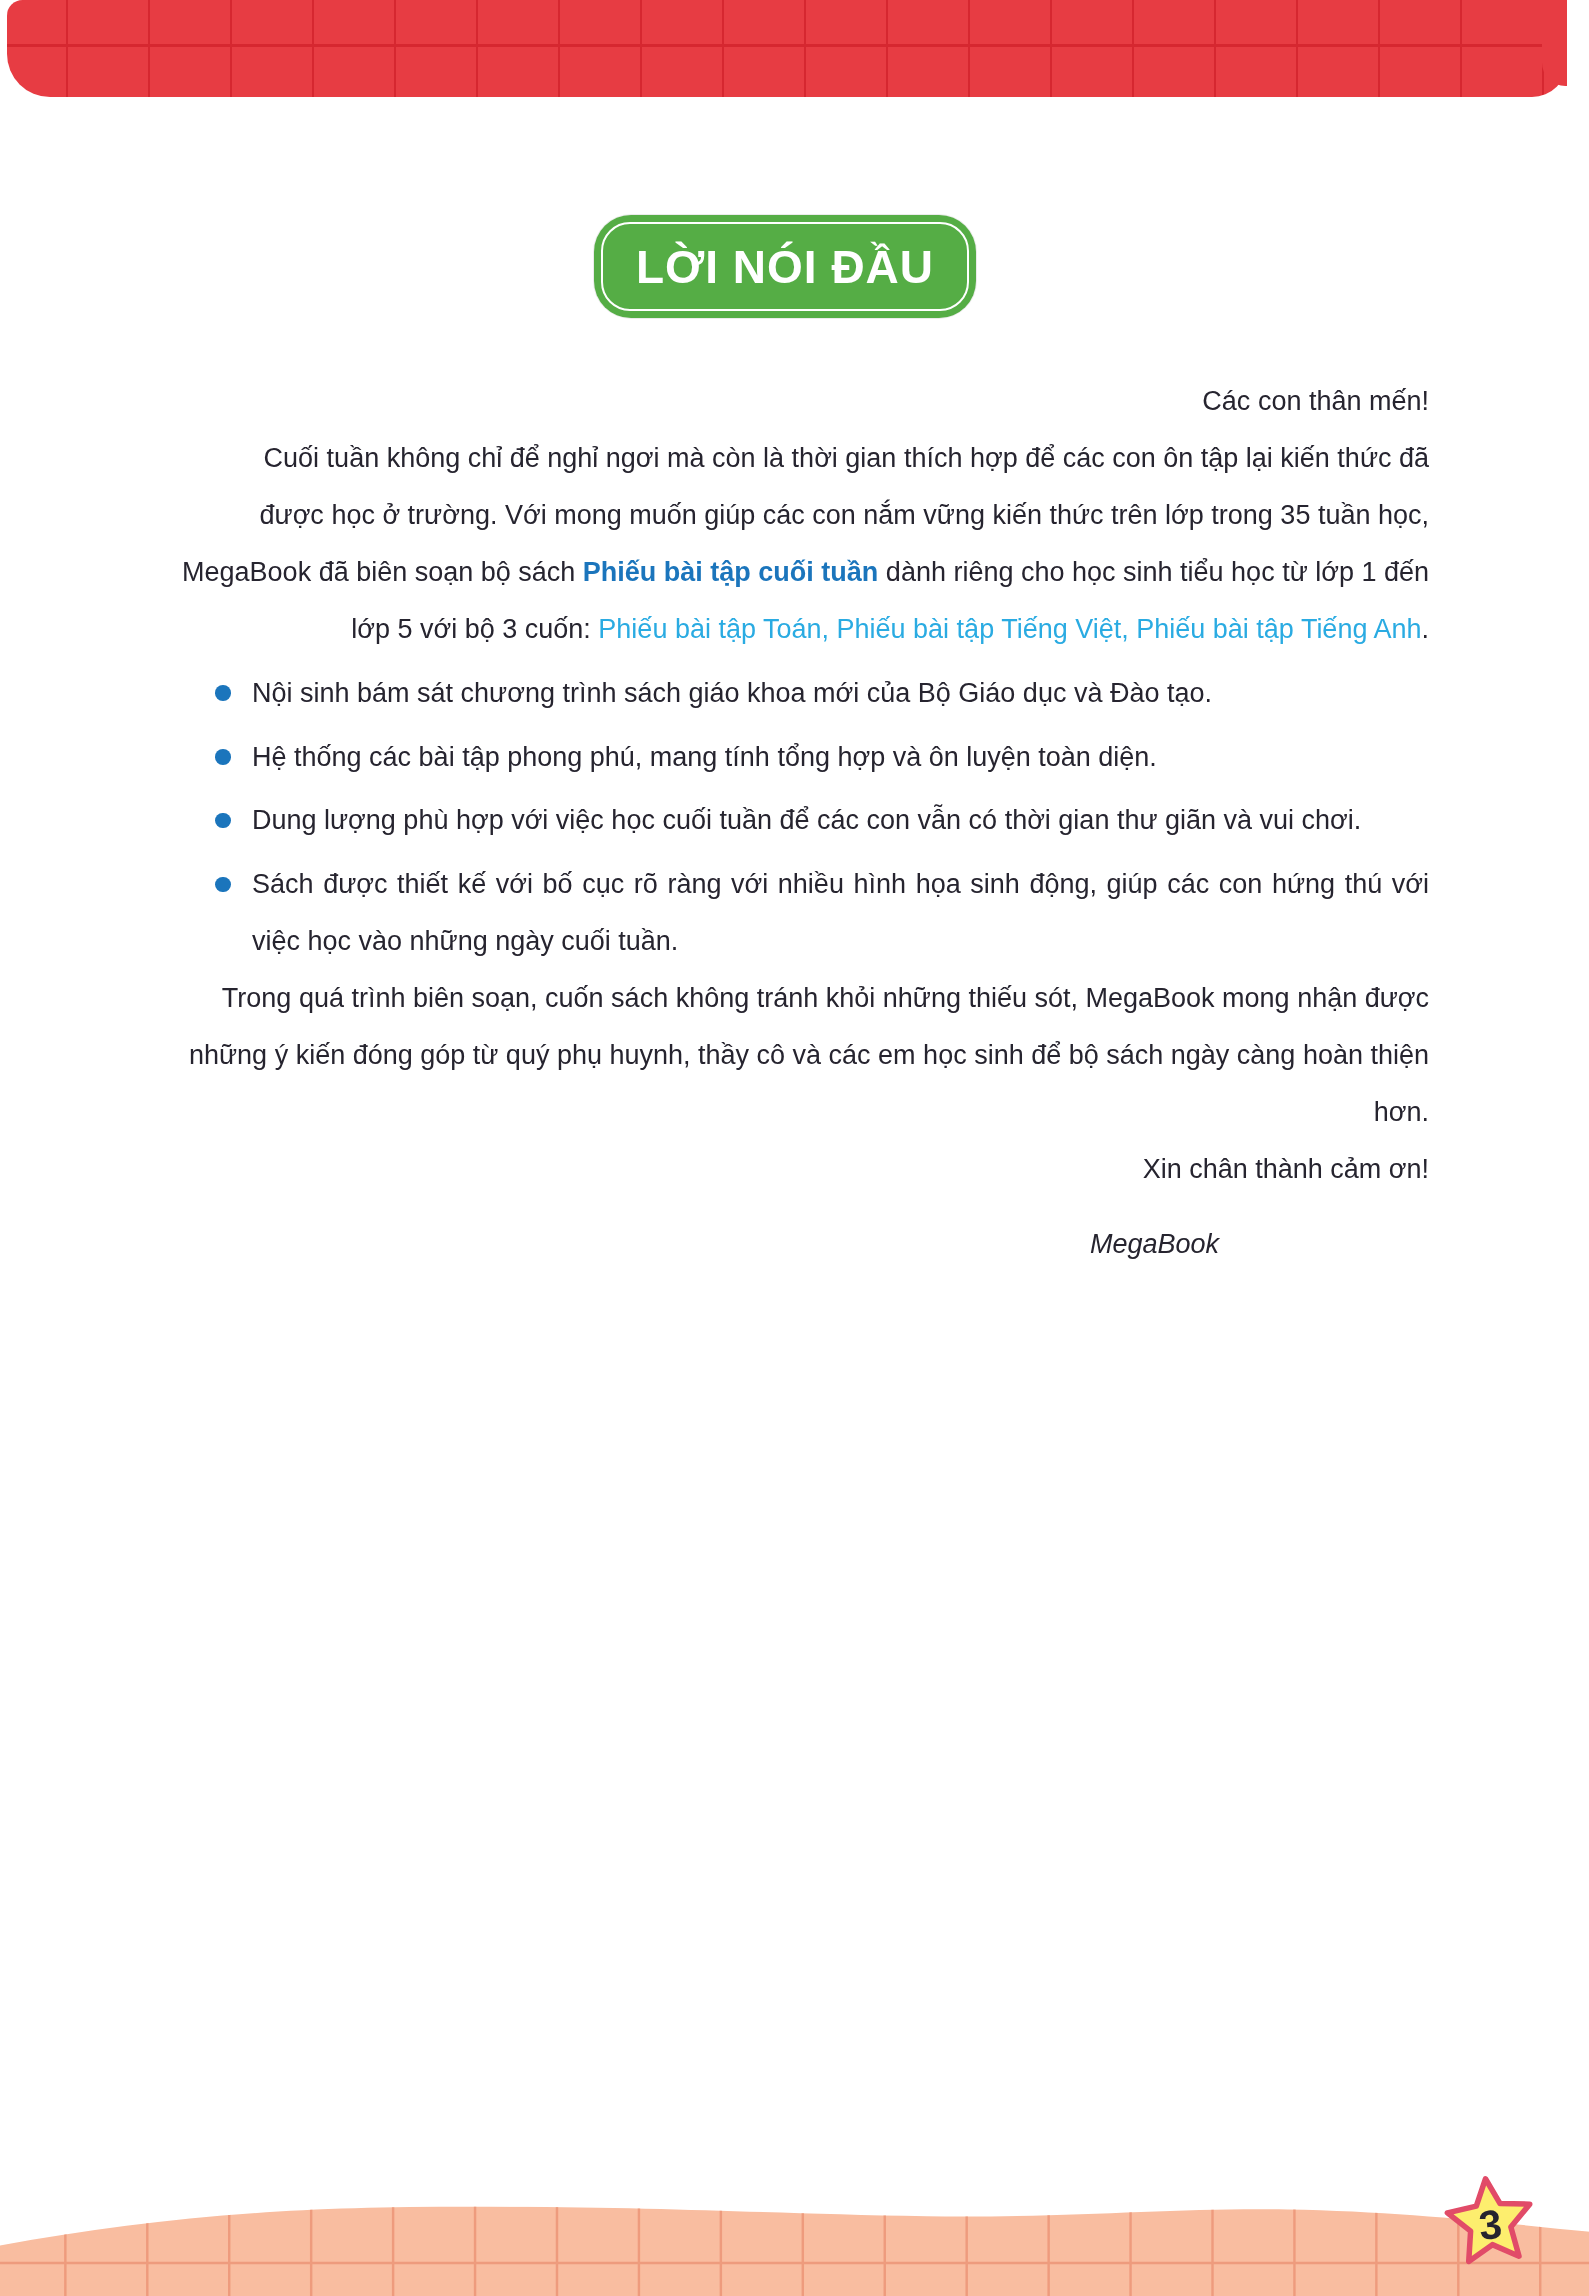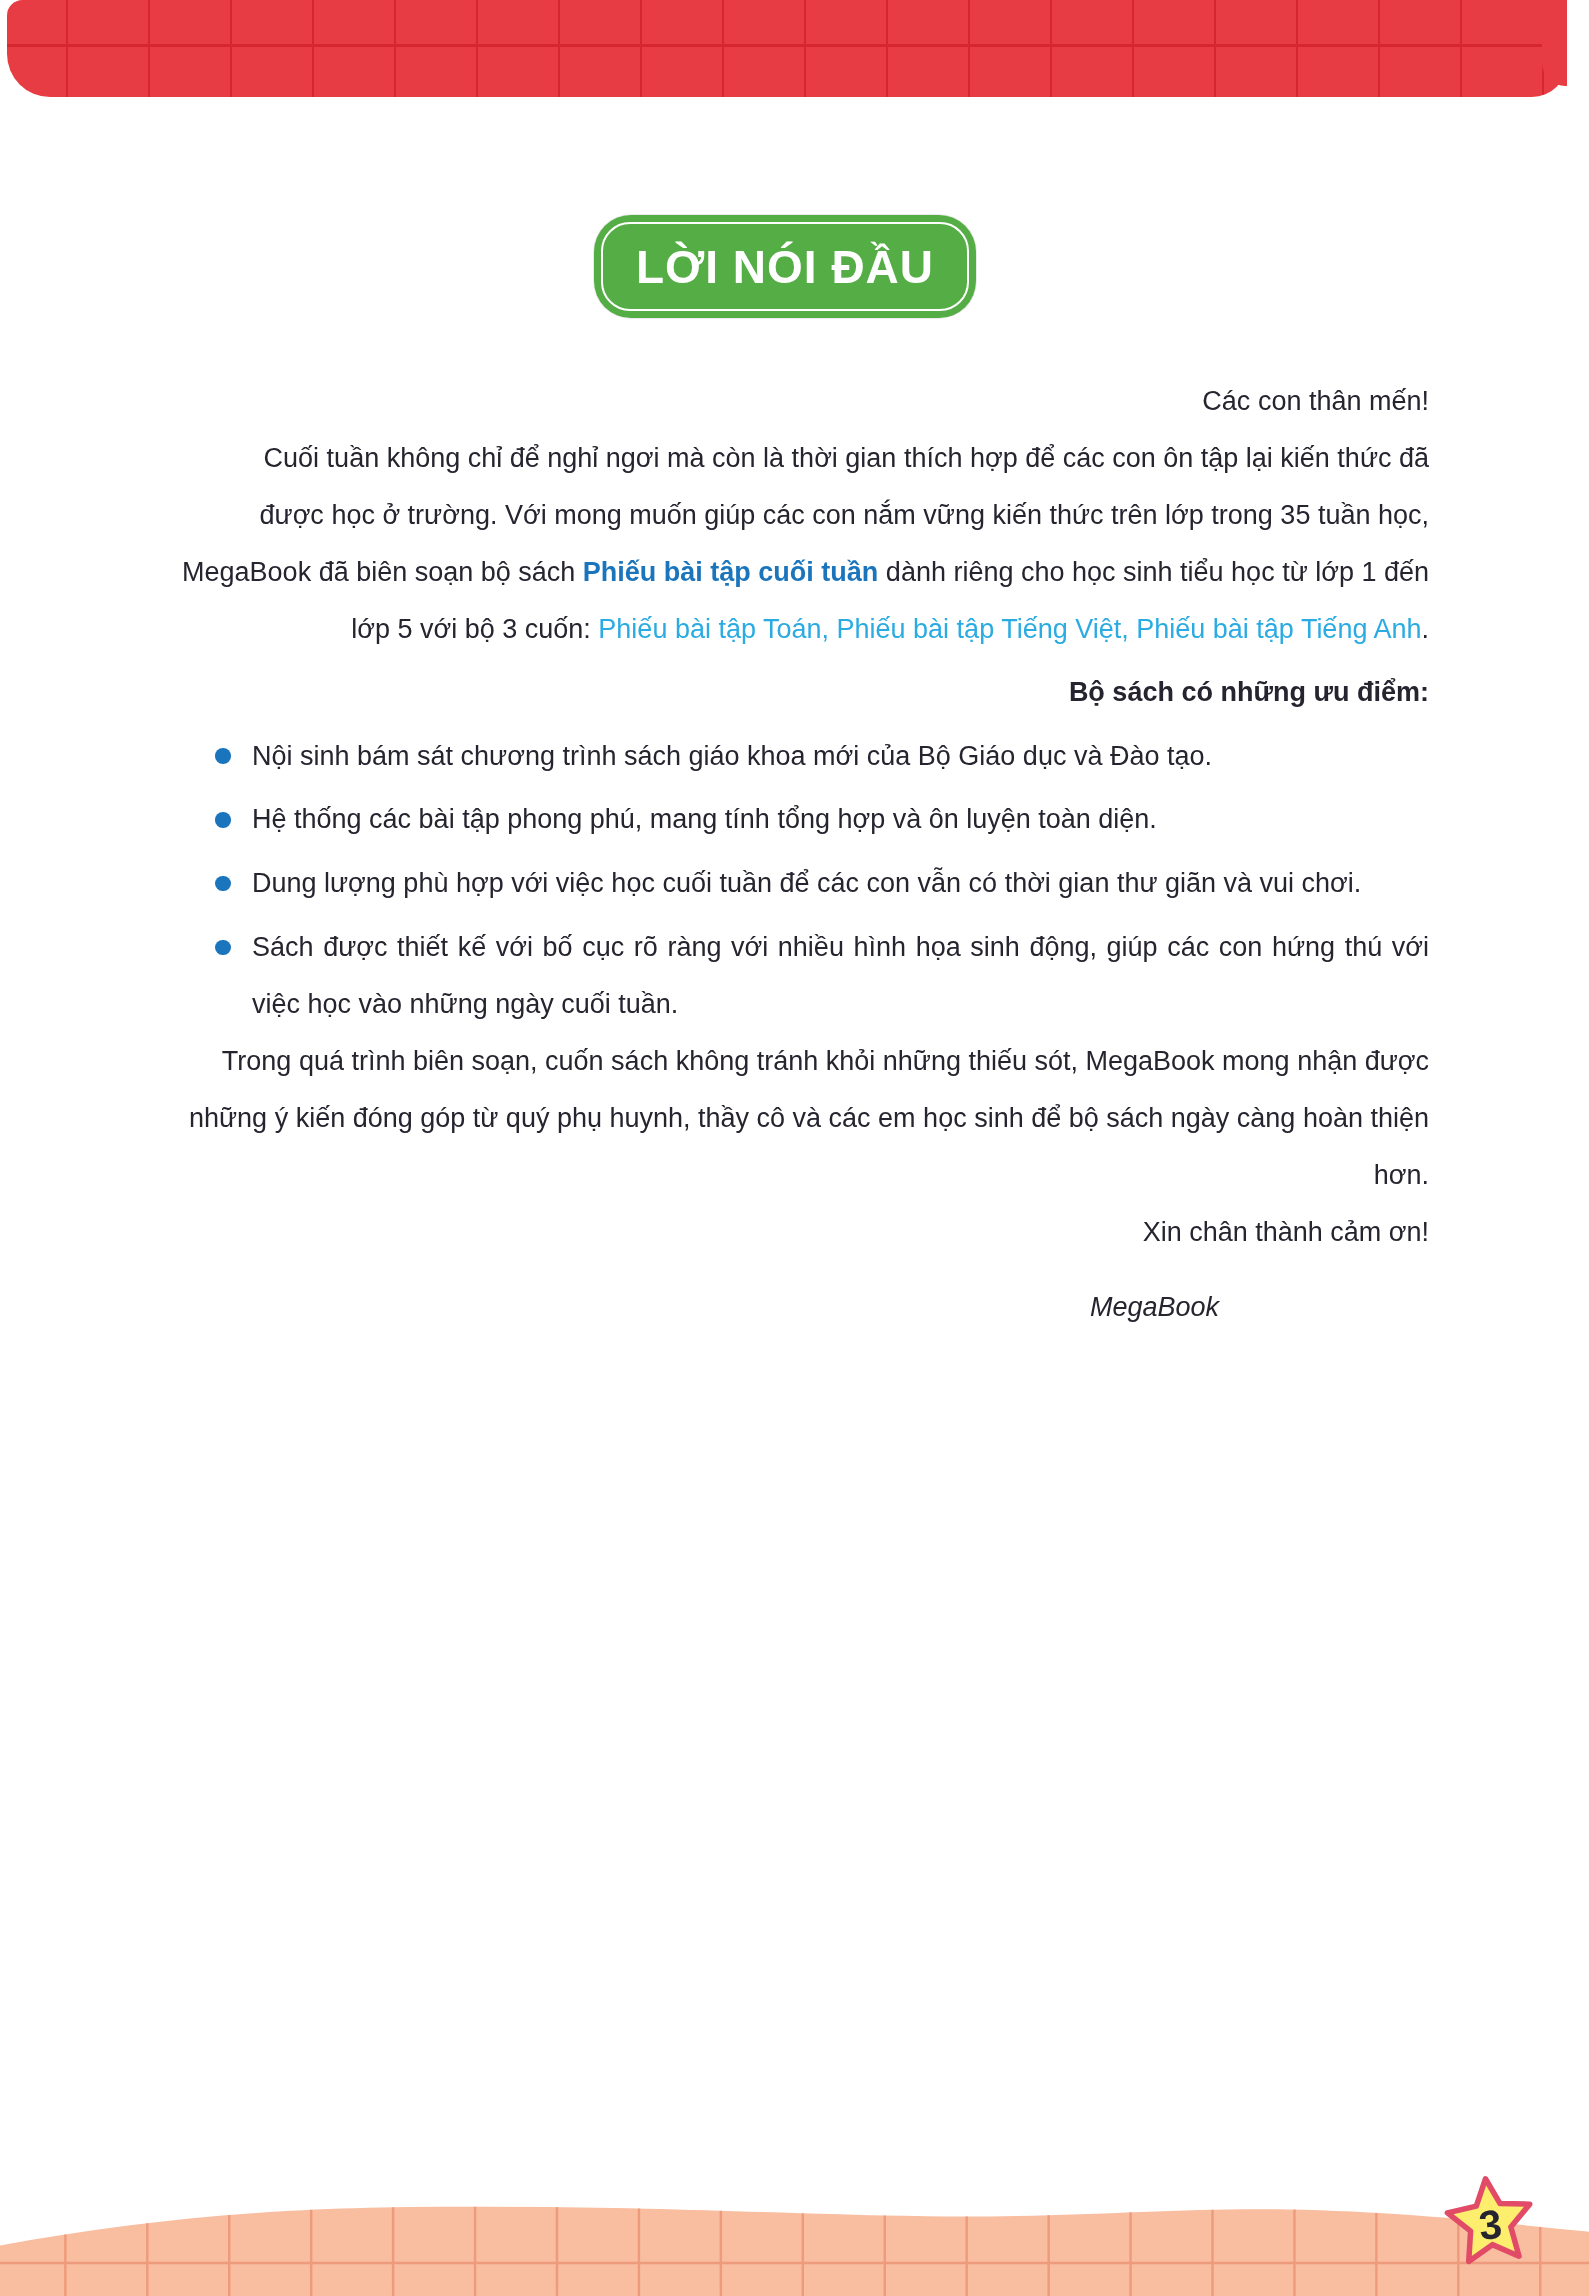--- a/index.html
+++ b/index.html
@@ -79,21 +79,20 @@
 </div>
 
 <div class="badge">
   <div class="badge-inner"></div>
   <span class="badge-title">LỜI NÓI ĐẦU</span>
 </div>
 
 <div class="content">
   <p>Các con thân mến!</p>
   <p><span>Cuối tuần không chỉ để nghỉ ngơi mà còn là thời gian thích hợp để các con ôn tập lại kiến thức đã được học ở trường. Với mong muốn giúp các con nắm vững kiến thức trên lớp trong 35 tuần học, MegaBook đã biên soạn bộ sách </span><span class="blue-bold">Phiếu bài tập cuối tuần</span><span> dành riêng cho học sinh tiểu học từ lớp 1 đến lớp 5 với bộ 3 cuốn: </span><span class="blue-light">Phiếu bài tập Toán, Phiếu bài tập Tiếng Việt, Phiếu bài tập Tiếng Anh</span><span>.</span></p>
-  <p class="features-heading">Bộ sách có những ưu điểm:</p>
   <ul class="features">
       <li>Nội sinh bám sát chương trình sách giáo khoa mới của Bộ Giáo dục và Đào tạo.</li>
       <li>Hệ thống các bài tập phong phú, mang tính tổng hợp và ôn luyện toàn diện.</li>
       <li>Dung lượng phù hợp với việc học cuối tuần để các con vẫn có thời gian thư giãn và vui chơi.</li>
       <li>Sách được thiết kế với bố cục rõ ràng với nhiều hình họa sinh động, giúp các con hứng thú với việc học vào những ngày cuối tuần.</li>
     </ul>
   <p>Trong quá trình biên soạn, cuốn sách không tránh khỏi những thiếu sót, MegaBook mong nhận được những ý kiến đóng góp từ quý phụ huynh, thầy cô và các em học sinh để bộ sách ngày càng hoàn thiện hơn.</p>
   <p>Xin chân thành cảm ơn!</p>
   <p class="signature">MegaBook</p>
 </div>

